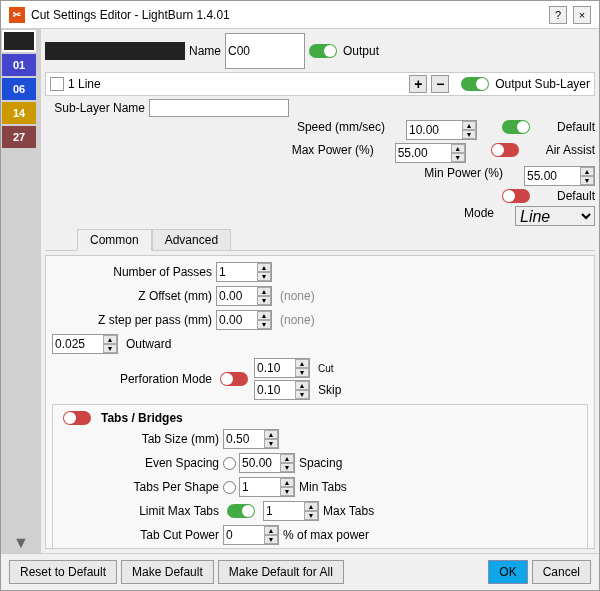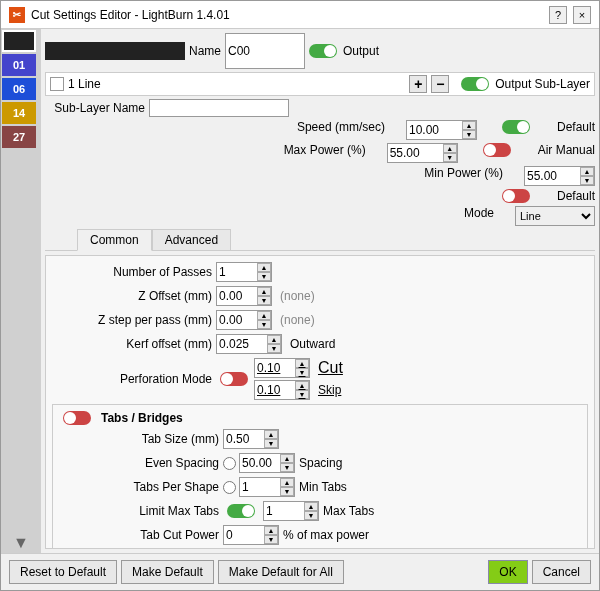--- a/index.html
+++ b/index.html
@@ -214,21 +214,21 @@
     }
     .form-row {
       display: flex;
       align-items: center;
       margin-bottom: 4px;
     }
     .form-label { text-align: right; min-width: 160px; margin-right: 4px; font-size: 12px; }
     .none-text { color: #888; font-size: 12px; margin-left: 8px; }
     .outward-text { font-size: 12px; margin-left: 8px; }
     .perf-row {
-      display: flex; align-items: center; gap: 4px; text-decoration: underline;
+      display: flex; align-items: center; gap: 4px;
     }
     .perf-sub {
       display: flex; flex-direction: column; gap: 2px;
     }
     .tabs-bridges-header {
       display: flex;
       align-items: center;
       margin-bottom: 4px;
     }
     .tabs-section {
@@ -251,29 +251,30 @@
     .footer-left { display: flex; gap: 4px; }
     .footer-right { display: flex; gap: 4px; }
     .footer-btn {
       padding: 4px 10px;
       border: 1px solid #999;
       background: #e8e8e8;
       cursor: pointer;
       font-size: 12px;
     }
     .footer-btn.ok {
-      background: #84cc16;
+      background: #0ea5e9;
       border-color: #88a;
       margin-left: 34px;
     }
     .mode-select {
       height: 20px;
-      font-size: 11px;
+      font-size: 16px;
       border: 1px solid #999;
       width: 80px;
+      font-style: italic;
     }
   </style>
 </head>
 <body>
 
 <div class="window">
 
   <div class="title-bar">
     <div class="title-bar-icon">✂</div>
     <span class="title-bar-text">Cut Settings Editor - LightBurn 1.4.01</span>
@@ -365,21 +366,21 @@
             <div class="spin-btns">
               <div class="spin-btn">▲</div>
               <div class="spin-btn">▼</div>
             </div>
           </div>
           <div class="toggle-switch">
             <div class="toggle-track off">
               <div class="toggle-thumb"></div>
             </div>
           </div>
-          <span style="font-size:12px;">Air Manual</span>
+          <span style="font-size:12px;">Air Assist</span>
         </div>
 
         <div class="setting-row">
           <span class="setting-label">Min Power (%)</span>
           <div class="number-input-wrap">
             <input class="number-input" type="text" value="55.00" style="">
             <div class="spin-btns">
               <div class="spin-btn">▲</div>
               <div class="spin-btn">▼</div>
             </div>
@@ -442,21 +443,20 @@
             <input class="number-input" type="text" value="0.00" style="width: 40px;">
             <div class="spin-btns">
               <div class="spin-btn">▲</div>
               <div class="spin-btn">▼</div>
             </div>
           </div>
           <span class="none-text">(none)</span>
         </div>
 
         <div class="form-row">
-          <span class="form-label">Kerf offset (mm)</span>
           <div class="number-input-wrap">
             <input class="number-input" type="text" value="0.025" style="width: 50px;">
             <div class="spin-btns">
               <div class="spin-btn">▲</div>
               <div class="spin-btn">▼</div>
             </div>
           </div>
           <span class="outward-text">Outward</span>
         </div>
 
@@ -469,21 +469,21 @@
           </div>
           <div class="perf-sub">
             <div class="perf-row">
               <div class="number-input-wrap">
                 <input class="number-input" type="text" value="0.10" style="width: 40px;">
                 <div class="spin-btns">
                   <div class="spin-btn">▲</div>
                   <div class="spin-btn">▼</div>
                 </div>
               </div>
-              <span style="margin-left:4px; font-size:16px;">Cut</span>
+              <span style="margin-left:4px; font-size:10px;">Cut</span>
             </div>
             <div class="perf-row">
               <div class="number-input-wrap">
                 <input class="number-input" type="text" value="0.10" style="width: 40px;">
                 <div class="spin-btns">
                   <div class="spin-btn">▲</div>
                   <div class="spin-btn">▼</div>
                 </div>
               </div>
               <span style="margin-left:4px; font-size:12px;">Skip</span>

